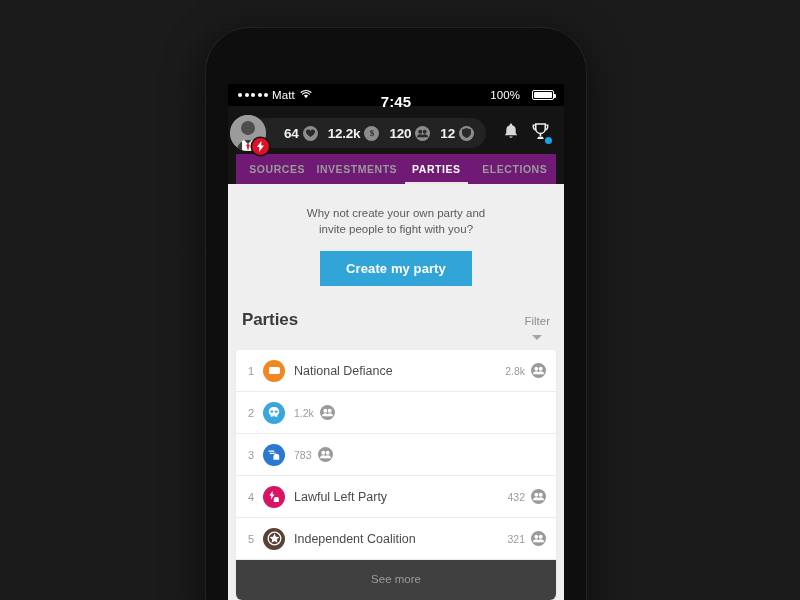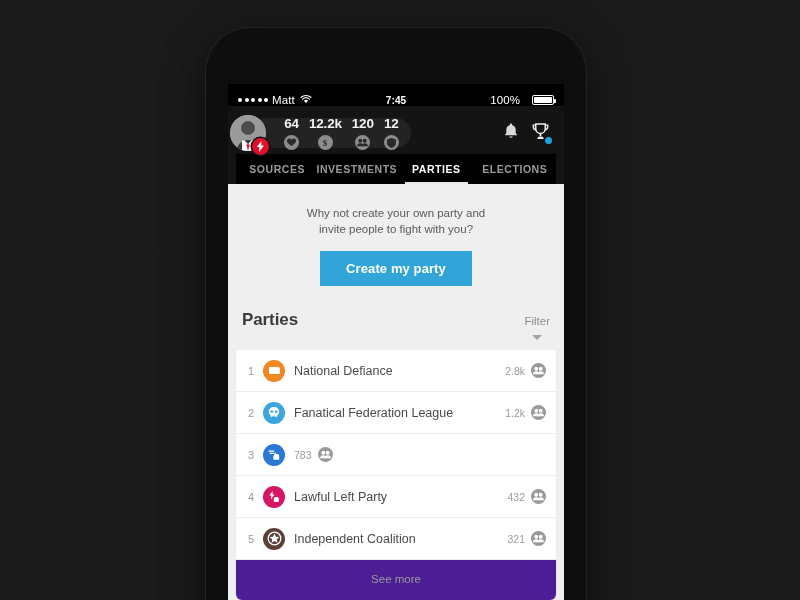--- a/index.html
+++ b/index.html
@@ -24,28 +24,28 @@
     border-radius:44px 44px 0 0;
     box-shadow:0 0 0 1px #232323, 0 10px 40px rgba(0,0,0,.6);
     overflow:hidden;
   }
   #screen{
     position:absolute;left:22px;top:56px;width:336px;height:544px;
     background:#101010;overflow:hidden;
   }
   
   .statusbar{
-    height:22px;display:flex;align-items:flex-end;
+    height:22px;display:flex;align-items:center;
     padding:0 10px;color:#fff;font-size:11.5px;background:#000;
     letter-spacing:.1px;
   }
   .sb-left{display:flex;align-items:center;gap:4px;flex:1;}
   .dots{display:flex;gap:2.5px;align-items:center;}
   .dots i{width:4px;height:4px;border-radius:50%;background:#fff;display:block;}
-  .sb-center{flex:0 0 auto;font-weight:bold;font-size:10px;margin-top:12px;}
+  .sb-center{flex:0 0 auto;font-weight:bold;font-size:15px;margin-top:12px;}
   .sb-right{flex:1;display:flex;align-items:center;justify-content:flex-end;gap:12px;}
   .battery{
     width:22px;height:10px;border:1px solid #fff;border-radius:2px;
     position:relative;box-sizing:border-box;padding:1px;
   }
   .battery::after{content:"";position:absolute;right:-3px;top:3px;width:2px;height:4px;background:#fff;border-radius:0 1px 1px 0;}
   .battery b{display:block;height:100%;background:#fff;border-radius:1px;}
   
   .header{
     background:#141414;padding:6px 8px 0 8px;
@@ -59,33 +59,33 @@
   .avatar{
     position:absolute;left:-20px;top:-3px;width:36px;height:36px;border-radius:50%;
     background:#9b9b9b;overflow:hidden;
   }
   .avatar svg{display:block;}
   .badge-bolt{
     position:absolute;left:2px;top:20px;width:17px;height:17px;border-radius:50%;
     background:#e0102a;display:flex;align-items:center;justify-content:center;
     box-shadow:0 0 0 1.5px #141414;
   }
-  .stat{display:flex;align-items:center;gap:4px;margin-right:10px;flex-direction:column;}
+  .stat{display:flex;align-items:center;gap:4px;margin-right:10px;}
   .stat:last-child{margin-right:0;}
   .stat .num{color:#f2f2f2;font-size:13.5px;font-weight:bold;letter-spacing:-.2px;}
   .ic-circle{
     width:15px;height:15px;border-radius:50%;background:#8c8c8c;
     display:flex;align-items:center;justify-content:center;
   }
   .hdr-right{margin-left:auto;display:flex;align-items:center;gap:12px;padding-right:6px;position:relative;}
   .bluedot{
     position:absolute;right:-2px;bottom:1px;width:7px;height:7px;border-radius:50%;background:#1aa3e0;
   }
   
-  .tabs{display:flex;background:#000000;height:30px;align-items:stretch;padding:0 2px;}
+  .tabs{display:flex;background:#701a75;height:30px;align-items:stretch;padding:0 2px;}
   .tab{
     flex:1;display:flex;align-items:center;justify-content:center;
     color:#9a9a9a;font-size:10.5px;font-weight:bold;letter-spacing:.55px;
     position:relative;cursor:pointer;
   }
   .tab.active{color:#fff;}
   .tab.active::after{
     content:"";position:absolute;left:8px;right:8px;bottom:0;height:2px;background:#e8e8e8;
   }
   
@@ -117,21 +117,21 @@
   .pico{
     width:22px;height:22px;border-radius:50%;margin:0 9px 0 5px;flex:0 0 auto;
     display:flex;align-items:center;justify-content:center;
   }
   .pname{
     color:#4a4a4a;font-size:12.5px;white-space:nowrap;overflow:hidden;text-overflow:ellipsis;flex:1;
   }
   .pcount{color:#9b9b9b;font-size:10.5px;margin-right:6px;}
   .members-ic{width:15px;height:15px;border-radius:50%;background:#9a9a9a;display:flex;align-items:center;justify-content:center;flex:0 0 auto;}
   .seemore{
-    text-align:center;color:#9b9b9b;font-size:11.5px;padding:13px 0 15px 0;cursor:pointer;background:#4c1d95;
+    text-align:center;color:#9b9b9b;font-size:11.5px;padding:13px 0 15px 0;cursor:pointer;background:#404040;
   }
 </style>
 </head>
 <body>
 
 <div id="backdrop"></div>
 
 <div id="phone">
   <div id="screen">
 
@@ -297,21 +297,20 @@
           <span class="rank">2</span>
           <span class="pico" style="background:#3aa6dd;">
             <svg width="14" height="13" viewBox="0 0 14 13">
                 <path d="M7 1 c3.3 0 5.2 2.1 5.2 4.8 0 1.7-.8 2.7-1.8 3.3 v1.6 H3.6 V9.1 C2.6 8.5 1.8 7.5 1.8 5.8 1.8 3.1 3.7 1 7 1 z" fill="#fff"></path>
                 <ellipse cx="4.8" cy="5.6" rx="1.5" ry="1.2" fill="#3aa6dd"></ellipse>
                 <ellipse cx="9.2" cy="5.6" rx="1.5" ry="1.2" fill="#3aa6dd"></ellipse>
                 <rect x="5.4" y="9.6" width=".9" height="2" fill="#3aa6dd"></rect>
                 <rect x="7.1" y="9.6" width=".9" height="2" fill="#3aa6dd"></rect>
               </svg>
           </span>
-          <span class="pname">Fanatical Federation League</span>
           <span class="pcount">1.2k</span>
           <span class="members-ic">
             <svg width="11" height="9" viewBox="0 0 12 9">
                 <circle cx="3.6" cy="2.6" r="2.1" fill="#fff"></circle>
                 <circle cx="8.4" cy="2.6" r="2.1" fill="#fff"></circle>
                 <path d="M0 8.6 c0-2.2 1.6-3.3 3.6-3.3 s3.6 1.1 3.6 3.3 z" fill="#fff"></path>
                 <path d="M4.8 8.6 c0-2.2 1.6-3.3 3.6-3.3 s3.6 1.1 3.6 3.3 z" fill="#fff"></path>
               </svg>
           </span>
         </div>

